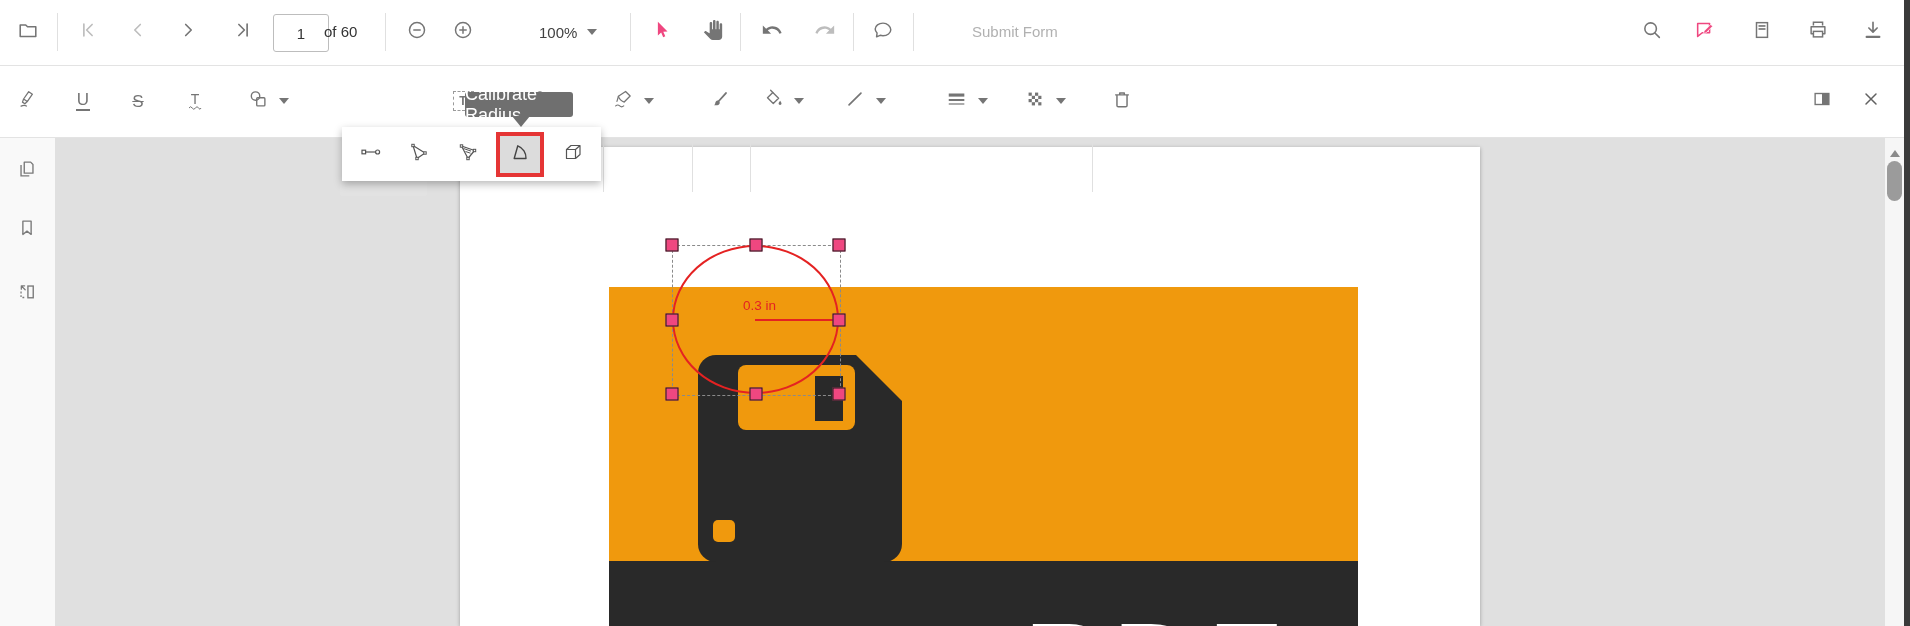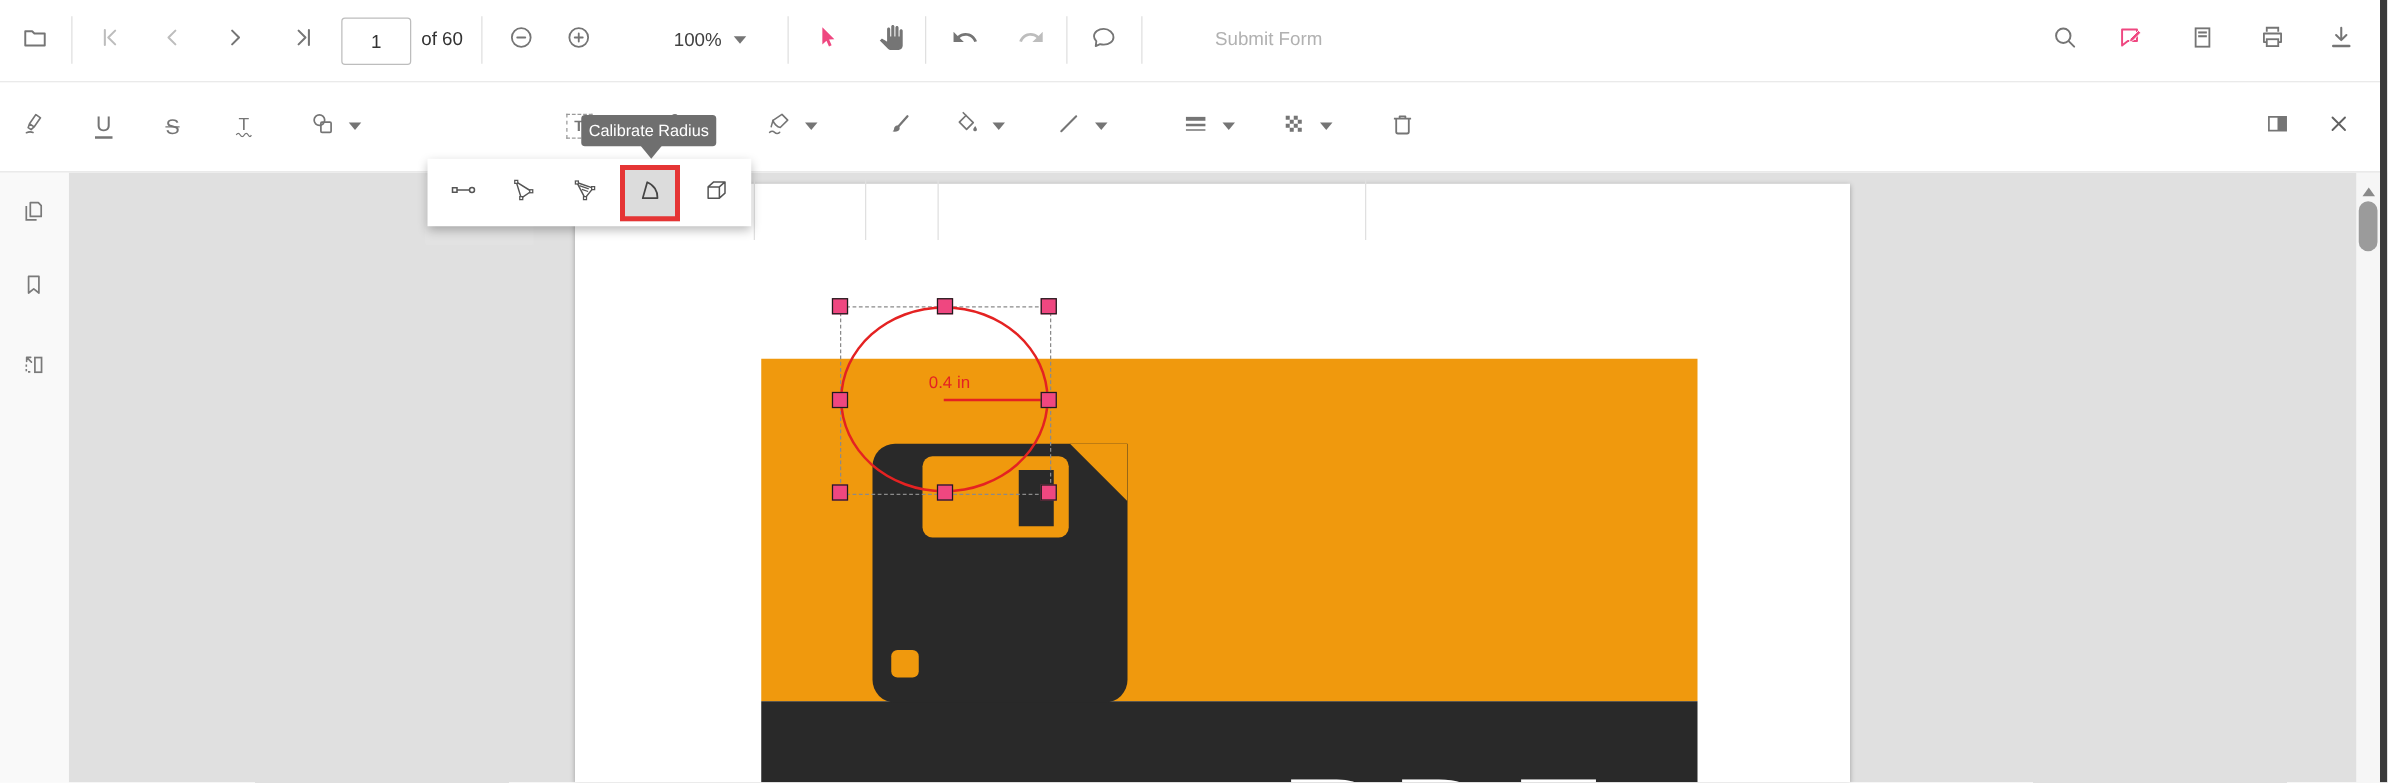--- a/index.html
+++ b/index.html
@@ -26,21 +26,21 @@
   .activebtn{position:absolute;left:340px;top:74px;width:87px;height:56px;background:#e2e2e2;border-radius:2px;display:flex;align-items:center;justify-content:center;gap:11px;color:var(--toolbar-icon);}
   .ft-box{width:19px;height:18px;border:1px dashed #9a9a9a;display:flex;align-items:center;justify-content:center;font-size:12px;font-weight:bold;color:var(--toolbar-icon);}
   .glyph-u{font-size:17px;color:var(--toolbar-icon);border-bottom:2px solid var(--toolbar-icon);line-height:17px;padding:0 1px 1px;}
   .glyph-s{font-size:17px;color:var(--toolbar-icon);text-decoration:line-through;line-height:17px;}
   .glyph-t{font-size:14px;color:var(--toolbar-icon);line-height:12px;display:flex;flex-direction:column;align-items:center;}
   
   .menu{position:absolute;left:342px;top:127px;width:259px;height:54px;background:#fff;box-shadow:0 3px 8px rgba(0,0,0,.28);z-index:20;display:flex;align-items:center;justify-content:space-evenly;}
   .mi{width:40px;height:40px;display:flex;align-items:center;justify-content:center;color:#555;}
   .focusbox{width:48px;height:45px;box-sizing:border-box;border:4px solid var(--focus-red);background:#dcdcdc;display:flex;align-items:center;justify-content:center;color:#444;}
   
-  .tooltip{position:absolute;left:465px;top:92px;width:108px;height:25px;background:var(--tooltip-bg);color:#fff;font-size:13px;display:flex;align-items:center;justify-content:center;border-radius:3px;z-index:30;}
+  .tooltip{position:absolute;left:465px;top:92px;width:108px;height:25px;background:var(--tooltip-bg);color:#fff;font-size:18px;display:flex;align-items:center;justify-content:center;border-radius:3px;z-index:30;}
   .tooltip-arrow{position:absolute;left:512px;top:116px;width:0;height:0;border-left:9px solid transparent;border-right:9px solid transparent;border-top:11px solid var(--tooltip-bg);z-index:30;}
   
   .sidebar{position:absolute;left:0;top:138px;width:55px;height:488px;background:#f9f9f9;z-index:2;}
   .sb{position:absolute;left:7px;width:40px;height:40px;display:flex;align-items:center;justify-content:center;color:#7a7a7a;}
   .viewer{position:absolute;left:55px;top:138px;width:1855px;height:488px;background:var(--viewer-bg);z-index:1;}
   .page{position:absolute;left:460px;top:147px;width:1020px;height:479px;background:#fff;box-shadow:0 1px 4px rgba(0,0,0,.3);overflow:hidden;z-index:2;}
   .orange{background:var(--banner-orange);}
   .darkbg{background:var(--banner-dark);}
   .pdf-title{position:absolute;left:565px;top:459px;color:#fff;font-size:118px;font-weight:bold;letter-spacing:10px;line-height:1;}
   
@@ -81,21 +81,21 @@
       <span><svg width="22" height="22" viewBox="0 0 24 24">
             <path d="M9.5 6l6 6-6 6" fill="none" stroke="currentColor" stroke-width="1.8" stroke-linecap="round" stroke-linejoin="round"></path>
           </svg></span>
     </div>
     <div class="tb" style="left:223px;top:12px">
       <span><svg width="22" height="22" viewBox="0 0 24 24">
             <path d="M16.5 5.5v13M7.5 6l6 6-6 6" fill="none" stroke="currentColor" stroke-width="1.8" stroke-linecap="round" stroke-linejoin="round"></path>
           </svg></span>
     </div>
     <input class="pageinput" value="1" style="">
-    <div class="txt" style="left:337px">of 60</div>
+    <div class="txt" style="left:324px">of 60</div>
     <div class="sep1" style="left:385px"></div>
     <div class="tb" style="left:397px;top:12px">
       <span><svg width="22" height="22" viewBox="0 0 24 24">
             <circle cx="12" cy="12" r="8.2" fill="none" stroke="currentColor" stroke-width="1.6"></circle>
             <path d="M8.5 12h7" stroke="currentColor" stroke-width="1.6" stroke-linecap="round"></path>
           </svg></span>
     </div>
     <div class="tb" style="left:443px;top:12px">
       <span><svg width="22" height="22" viewBox="0 0 24 24">
             <circle cx="12" cy="12" r="8.2" fill="none" stroke="currentColor" stroke-width="1.6"></circle>
@@ -365,21 +365,21 @@
     <div class="abs darkbg" style="left:238px;top:208px;width:204px;height:207px;border-radius:18px 0 18px 18px"></div>
     <div class="abs orange" style="left:396px;top:208px;width:46px;height:46px;-webkit-clip-path:polygon(0 0,100% 0,100% 100%);clip-path:polygon(0 0,100% 0,100% 100%)"></div>
     <div class="abs orange" style="left:278px;top:218px;width:117px;height:65px;border-radius:8px"></div>
     <div class="abs darkbg" style="left:355px;top:229px;width:28px;height:45px"></div>
     <div class="abs orange" style="left:253px;top:373px;width:22px;height:22px;border-radius:5px"></div>
     <div class="pdf-title">PDF</div>
 
     <div class="selbox"></div>
     <div class="ellipse"></div>
     <div class="radline"></div>
-    <div class="radlabel">0.4 in</div>
+    <div class="radlabel">0.3 in</div>
     <div class="hdl" style="left:212px;top:98px"></div>
     <div class="hdl" style="left:295.5px;top:98px"></div>
     <div class="hdl" style="left:379px;top:98px"></div>
     <div class="hdl" style="left:212px;top:172.5px"></div>
     <div class="hdl" style="left:379px;top:172.5px"></div>
     <div class="hdl" style="left:212px;top:247px"></div>
     <div class="hdl" style="left:295.5px;top:247px"></div>
     <div class="hdl" style="left:379px;top:247px"></div>
   </div>
 

